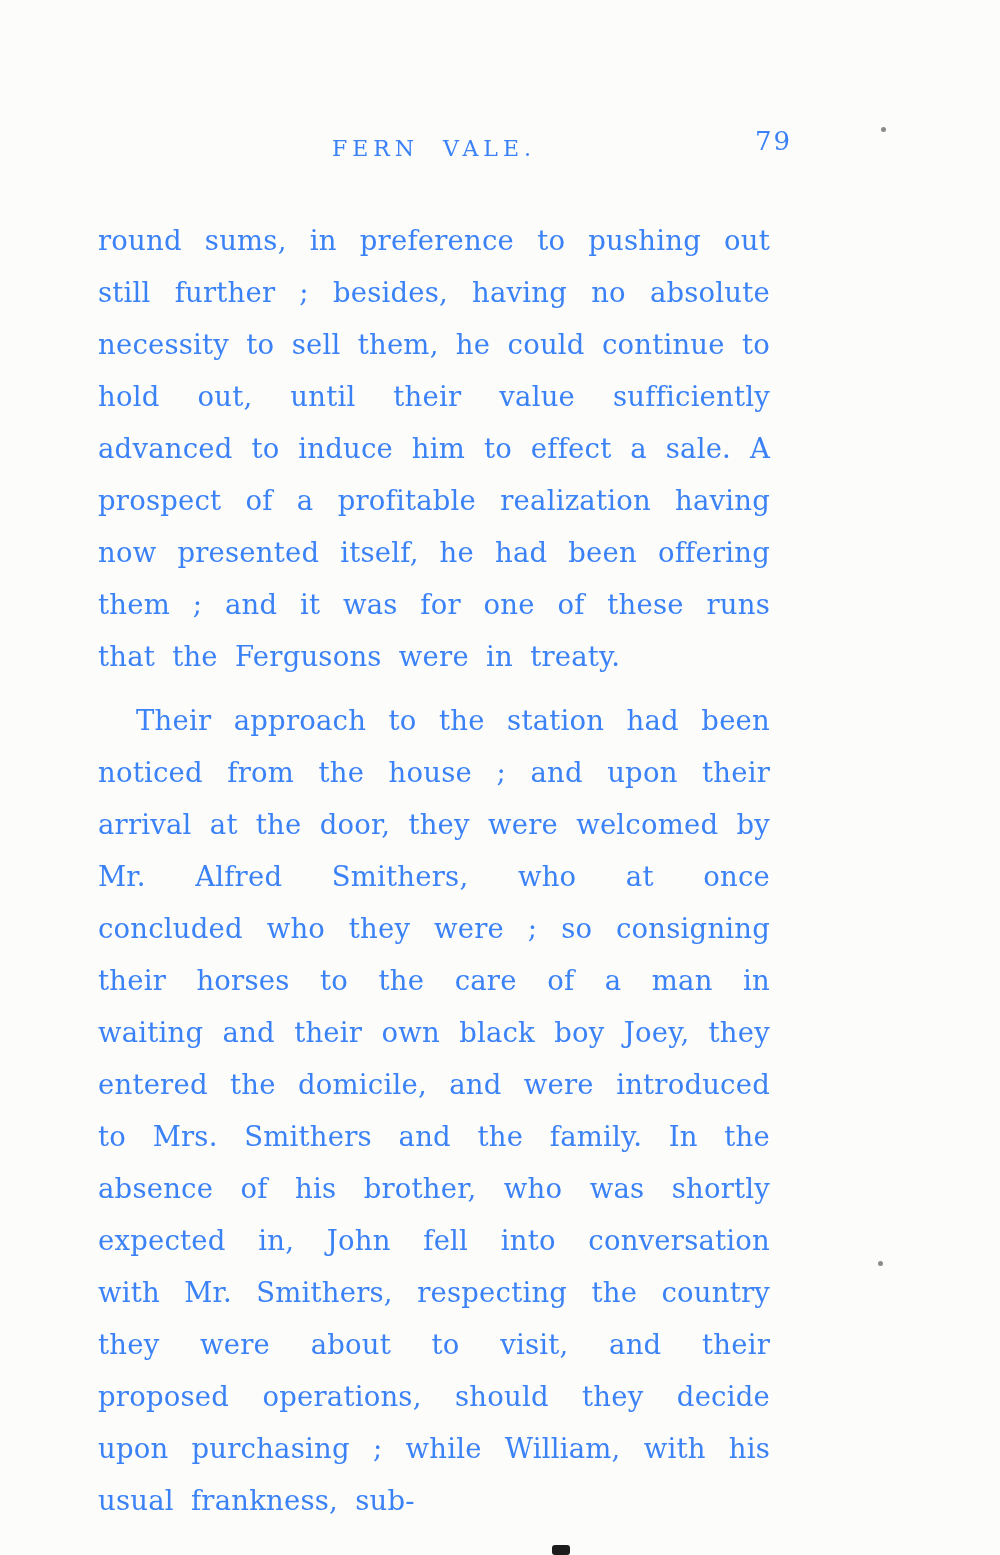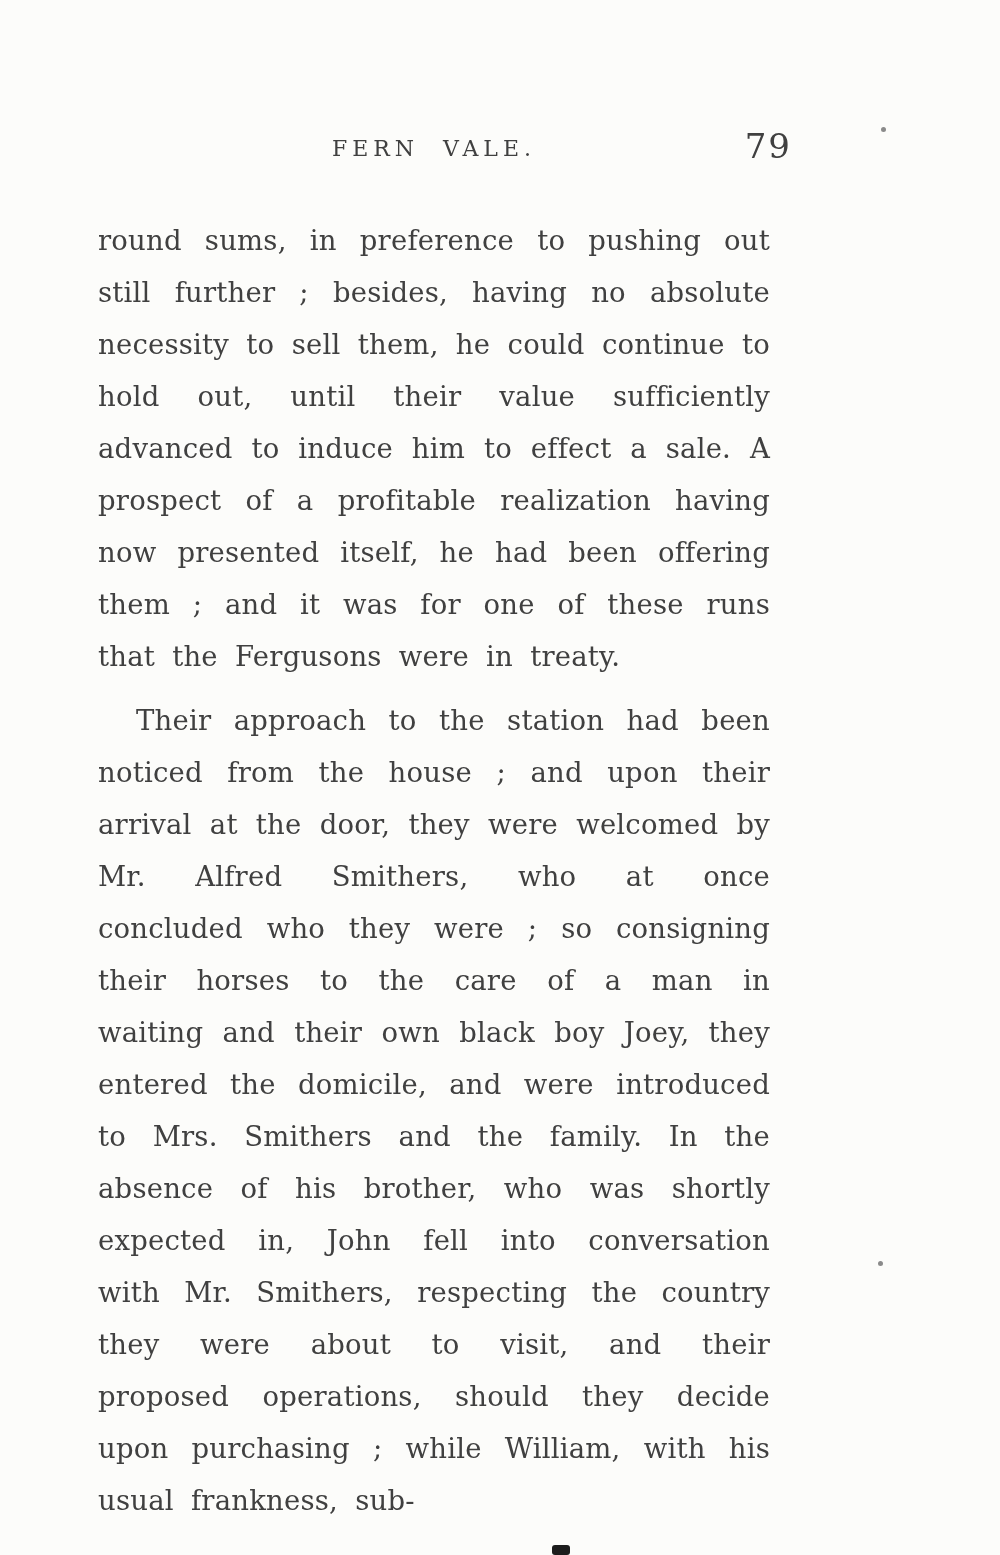--- a/index.html
+++ b/index.html
@@ -5,41 +5,41 @@
   html, body { margin: 0; padding: 0; background: #e9e9e9; }
   .page {
     position: relative;
     width: 1000px;
     height: 1555px;
     margin: 0 auto;
     background: #fcfcfa;
     box-sizing: border-box;
     padding: 130px 218px 0 86px;
     font-family: "DejaVu Serif", "Liberation Serif", serif;
-    color: #404040;
+    color: #3b82f6;
     overflow: hidden;
   }
   .running-head {
     position: relative;
     height: 42px;
   }
   .running-title {
     display: block;
     text-align: center;
     font-size: 22px;
     letter-spacing: 5px;
     word-spacing: 12px;
     font-weight: 400;
     padding-top: 6px;
   }
   .folio {
     position: absolute;
     right: -10px;
     top: -4px;
-    font-size: 34px;
+    font-size: 26px;
     letter-spacing: 2px;
     font-weight: 400;
   }
   .text-block {
     margin-top: 42px;
     font-size: 27.5px;
     line-height: 52px;
     text-align: justify;
     text-justify: inter-word;
   }

